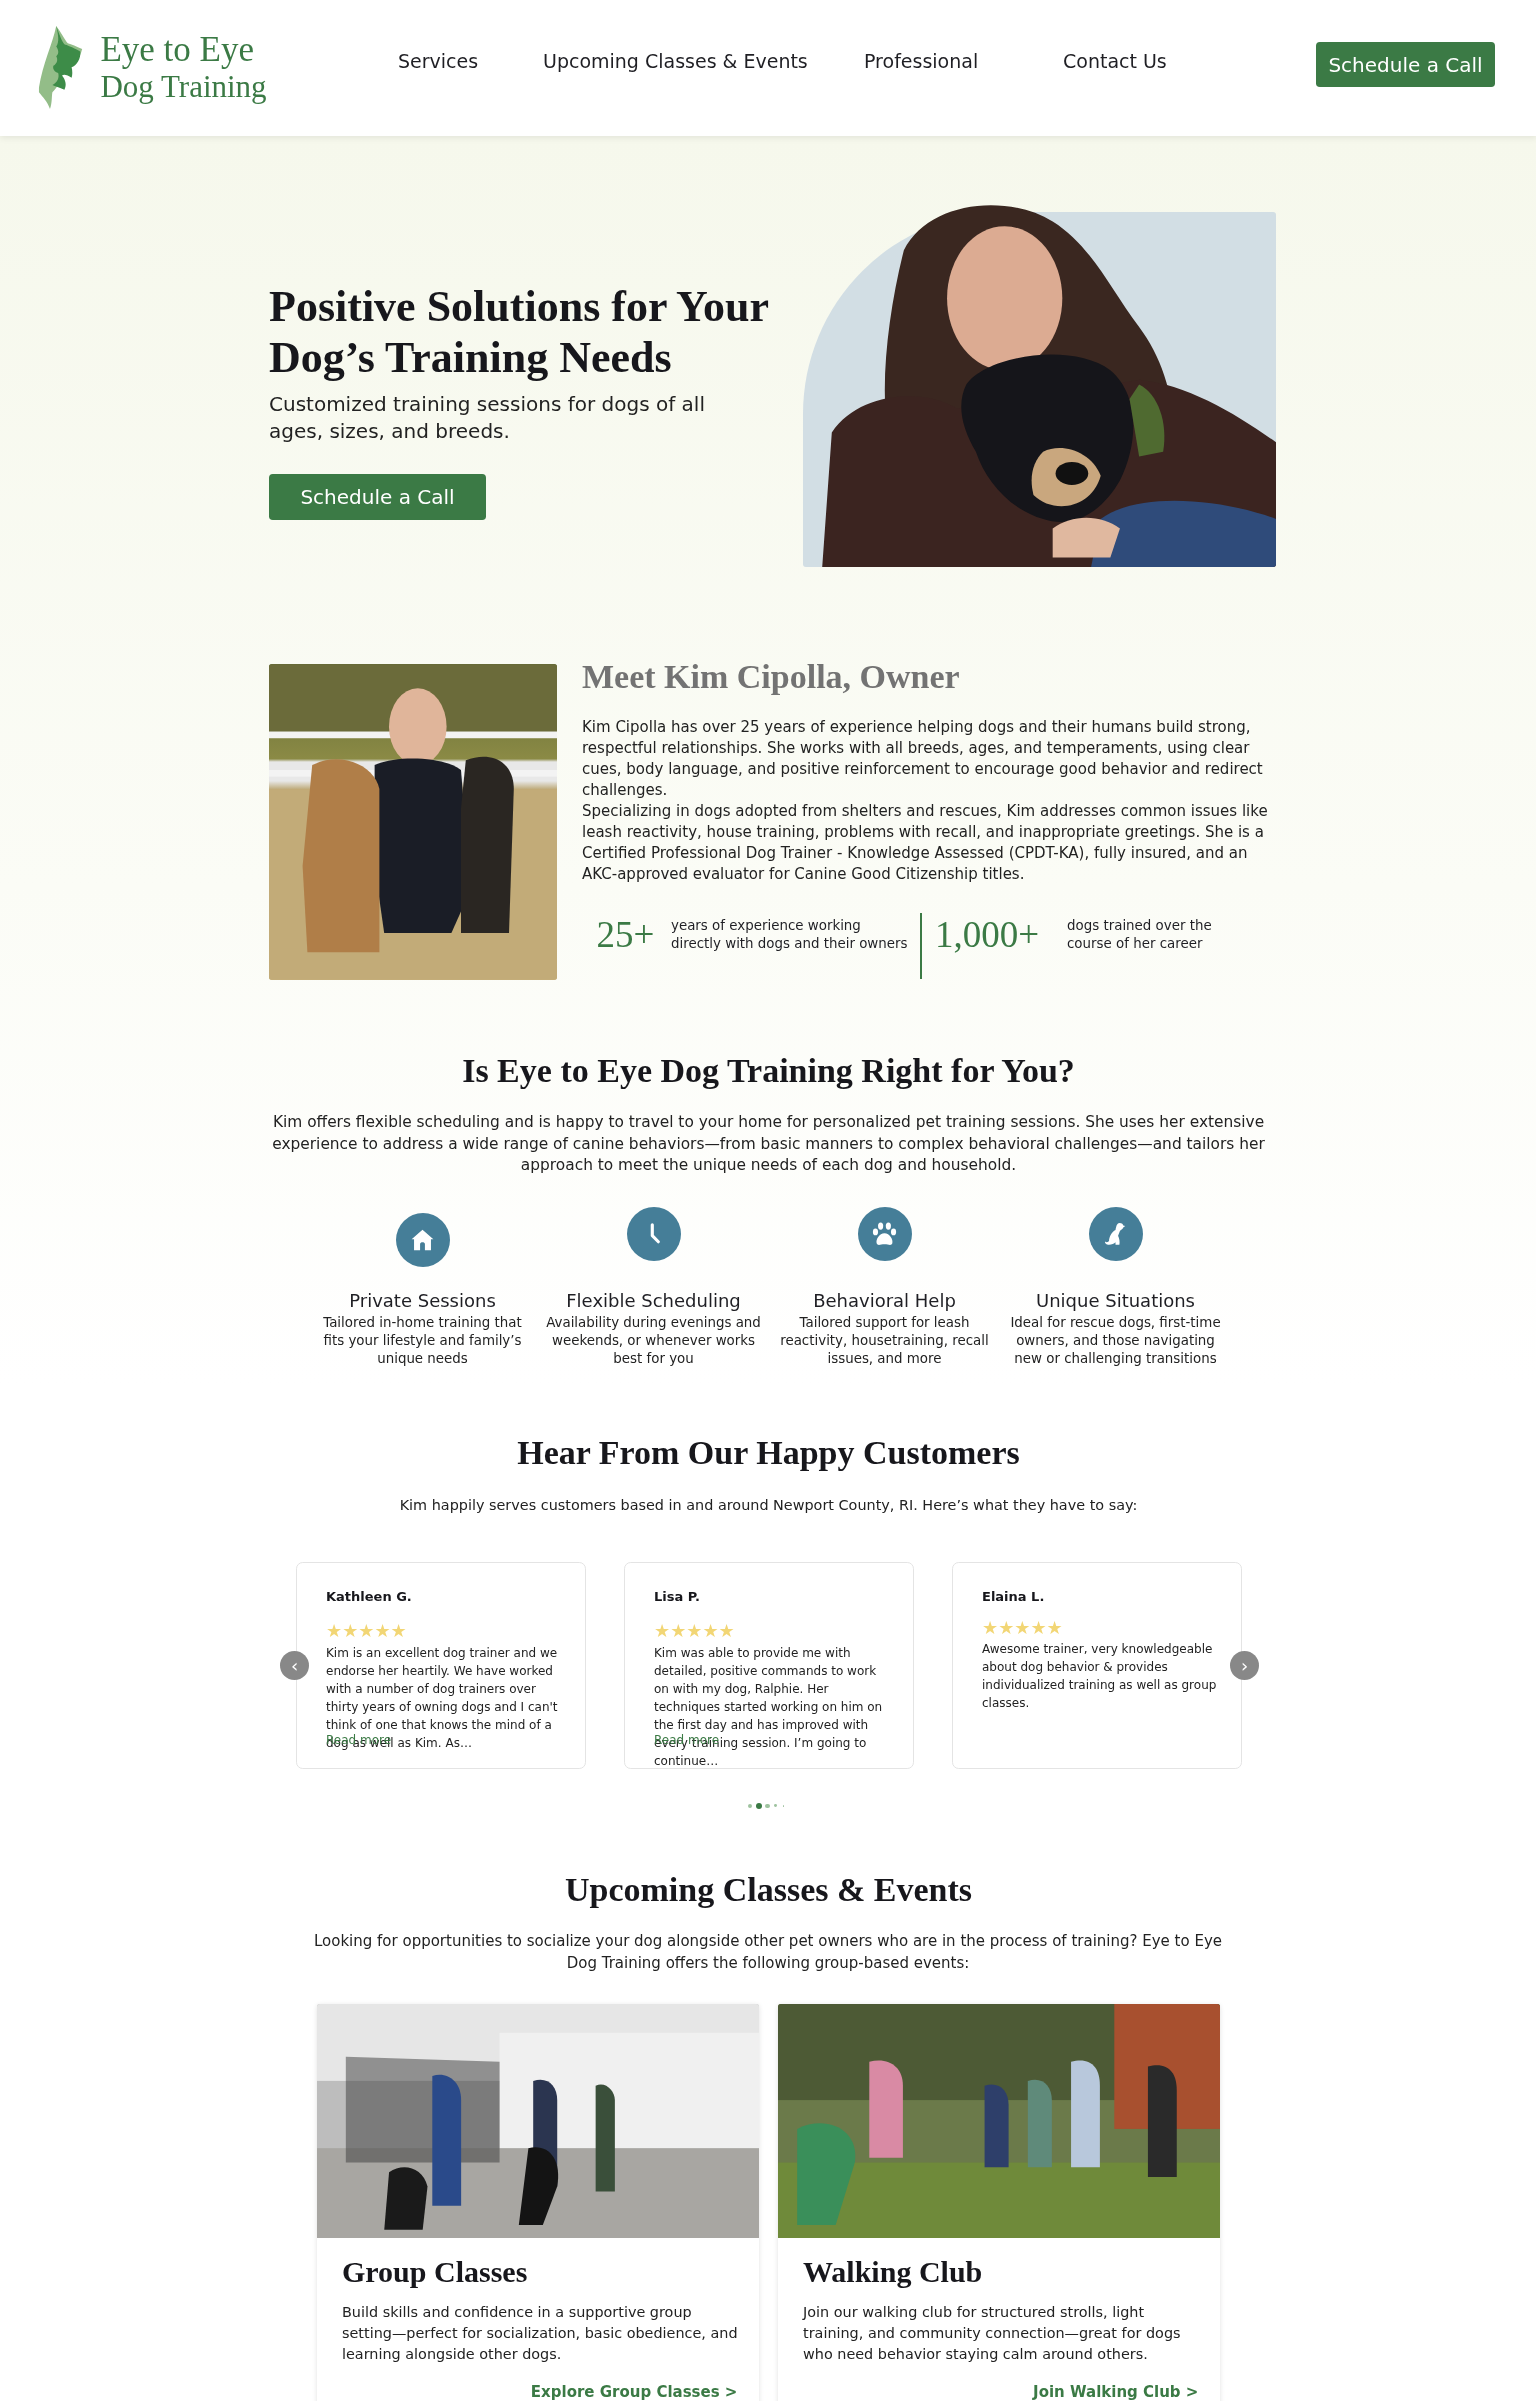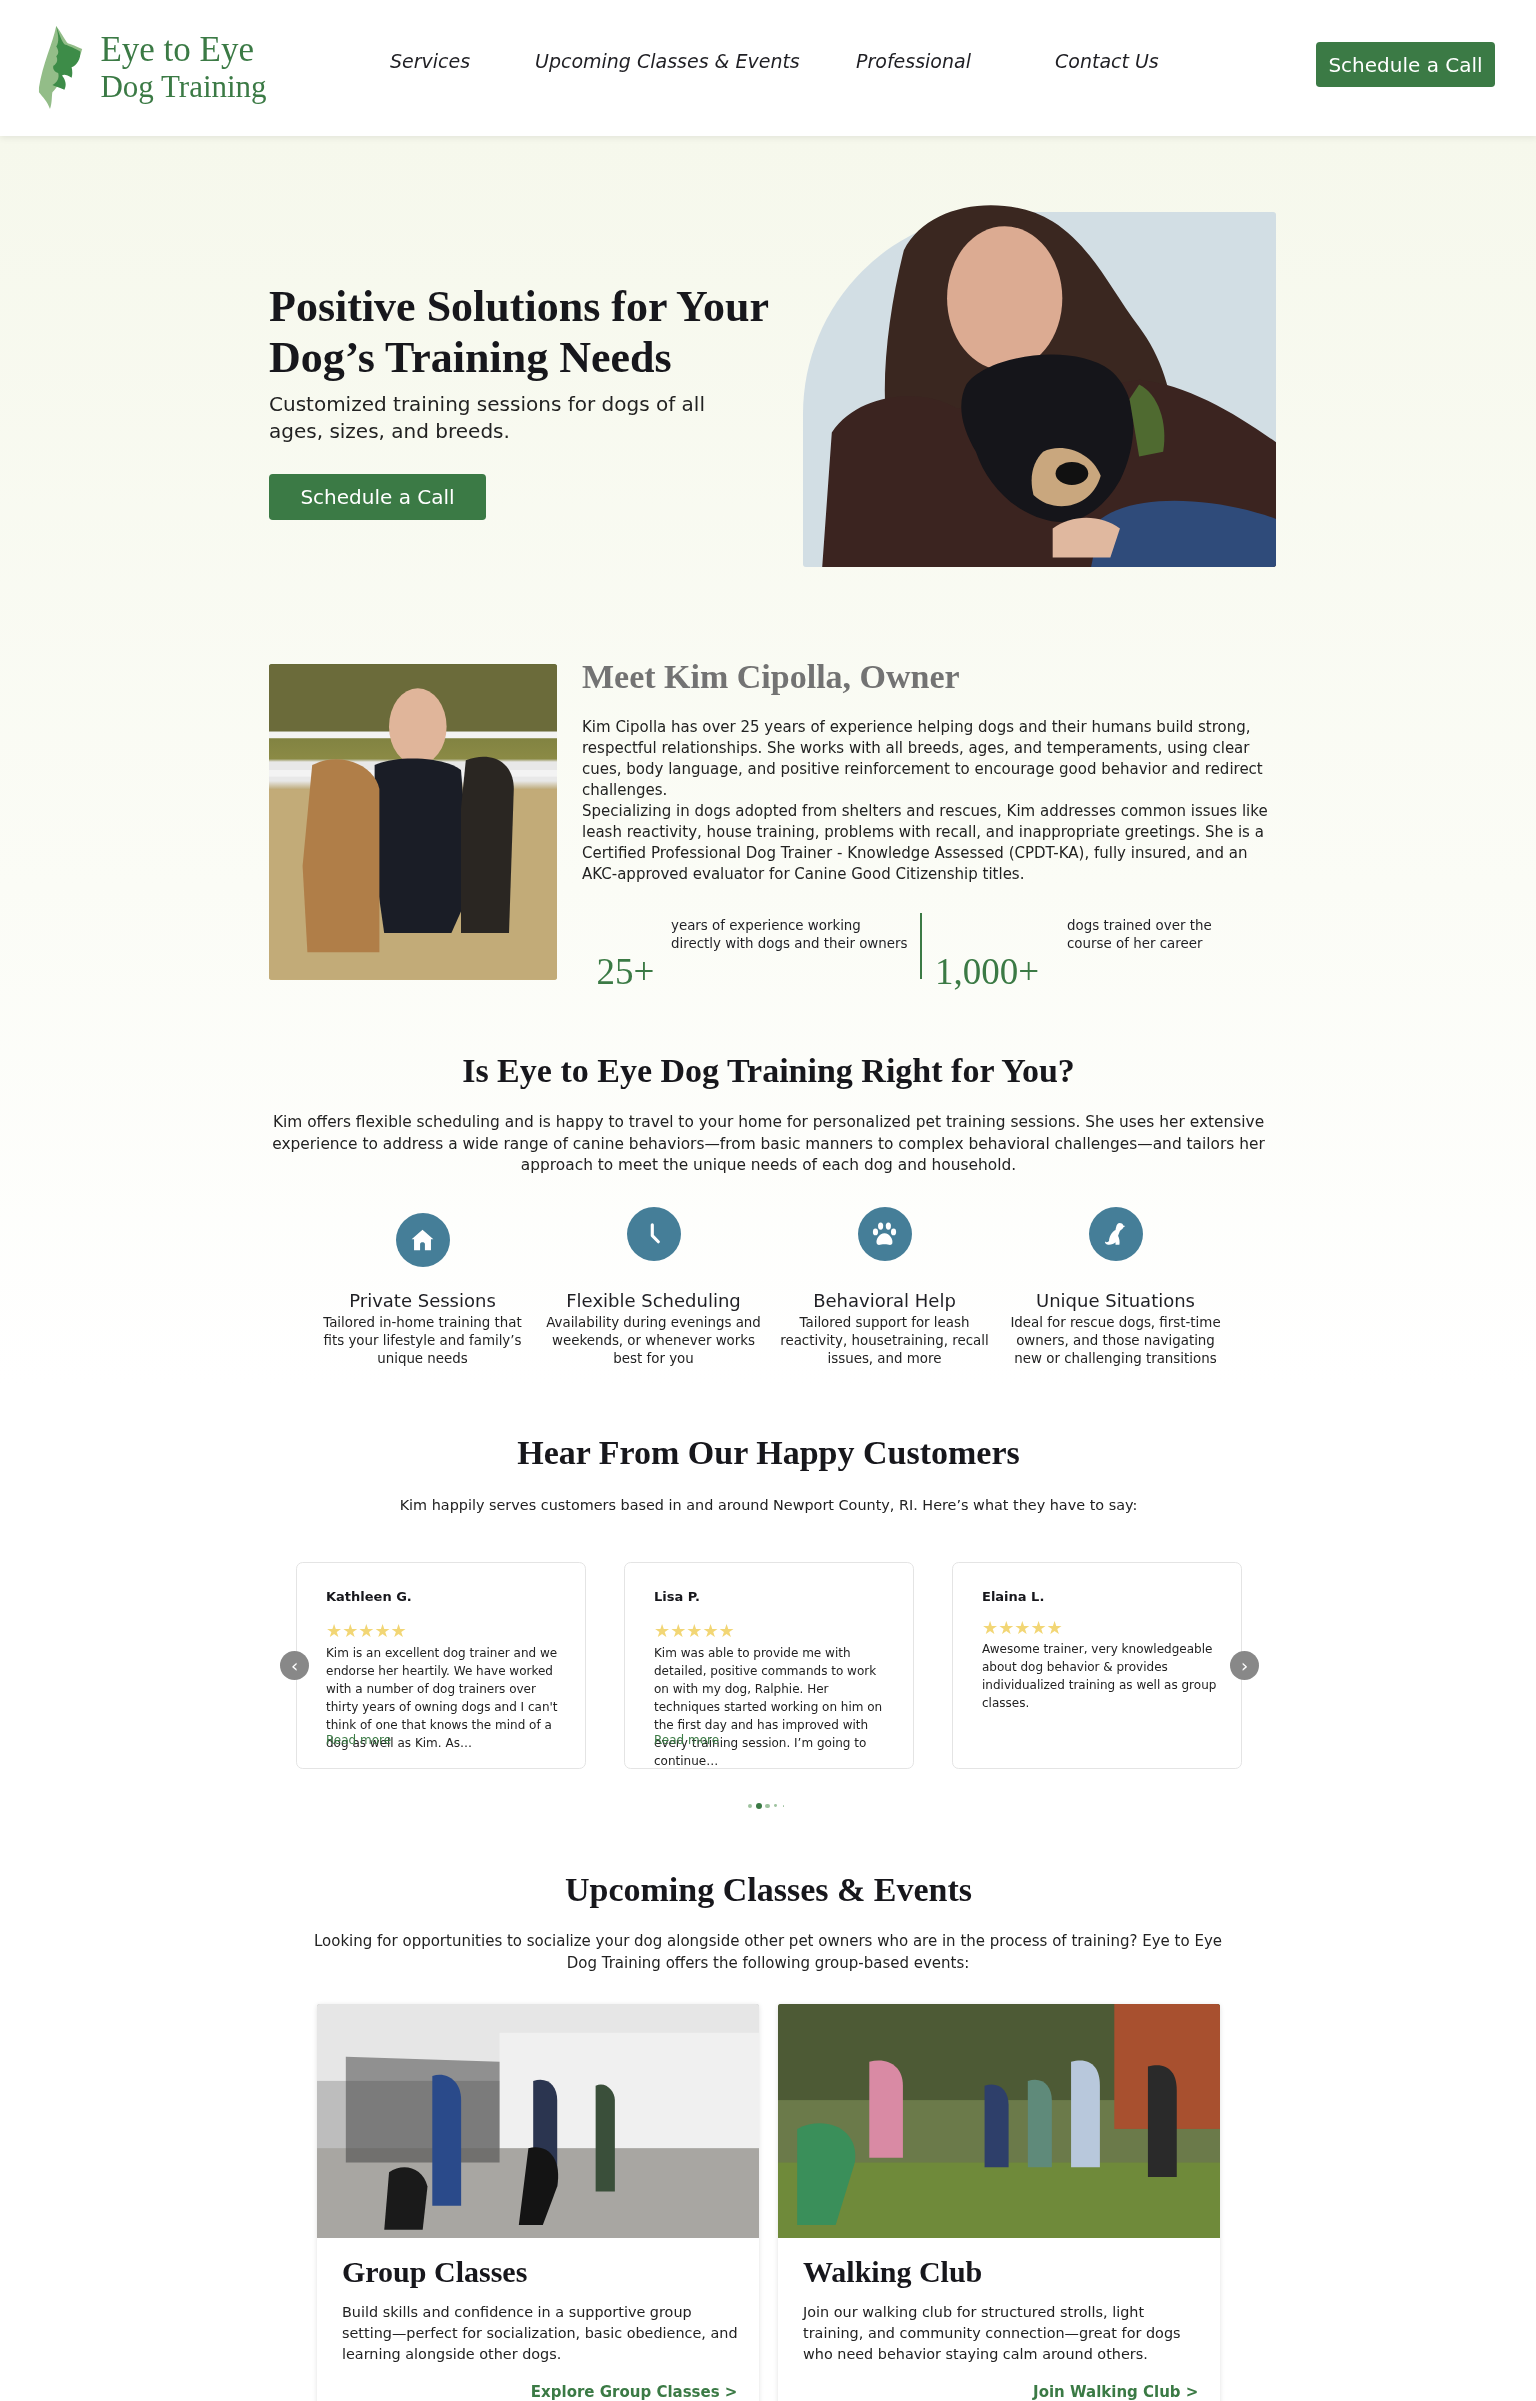--- a/index.html
+++ b/index.html
@@ -7,39 +7,39 @@
   body { font-family: "DejaVu Sans", sans-serif; color: #1f1f24; position: relative; height: 2901px; overflow: hidden; }
   .serif { font-family: "Liberation Serif", "DejaVu Serif", serif; }
 
   
   .header { position: absolute; left: 0; top: 0; width: 1537px; height: 136px; background: #ffffff; box-shadow: 0 2.9px 6.7px rgba(0,0,0,0.08); z-index: 5; }
   .logo { position: absolute; left: 38px; top: 24px; width: 231px; height: 86px; display: flex; align-items: center; }
   .logo svg { width: 48px; height: 84px; }
   .logo-text { margin-left: 14.4px; color: #3b7a45; font-family: "Liberation Serif", serif; line-height: 1.0; }
   .logo-text .l1 { font-size: 35px; display: block; }
   .logo-text .l2 { font-size: 31px; display: block; margin-top: 3.8px; }
-  .nav { position: absolute; top: 50px; left: 0; width: 1294px; height: 29px; font-style: italic; }
+  .nav { position: absolute; top: 50px; left: 8px; width: 1294px; height: 29px; }
   .nav a { position: absolute; font-size: 19px; color: #1f1f24; text-decoration: none; white-space: nowrap; top: 0; }
   .header-cta { position: absolute; left: 1316px; top: 42px; width: 179px; height: 45px; background: #3b7a45; color: #fff; border-radius: 3.8px; font-size: 20px; display: flex; align-items: center; justify-content: center; }
 
   
   .hero-bg { position: absolute; left: 0; top: 136px; width: 1537px; height: 1249px; background: linear-gradient(#f6f8ec 0%, #fbfcf6 60%, #ffffff 100%); }
   .hero-title { position: absolute; left: 269px; top: 281px; width: 528px; font-size: 44px; line-height: 51px; color: #17171c; }
   .hero-sub { position: absolute; left: 269px; top: 391px; width: 480px; font-size: 20px; line-height: 27px; color: #222; }
   .hero-cta { position: absolute; left: 269px; top: 474px; width: 217px; height: 46px; background: #3b7a45; color: #fff; border-radius: 3.8px; font-size: 20px; display: flex; align-items: center; justify-content: center; }
   .hero-photo { position: absolute; left: 803px; top: 183px; width: 473px; height: 384px; }
   .hero-photo .bgshape { position: absolute; left: 0; top: 29px; width: 473px; height: 355px; background: #d2dee4; border-radius: 202px 2.9px 2.9px 2.9px; }
   .hero-photo .person { position: absolute; left: 0; top: 0; width: 473px; height: 384px; overflow: hidden; border-radius: 0 0 2.9px 2.9px; }
 
   
   .kim-photo { position: absolute; left: 269px; top: 664px; width: 288px; height: 316px; border-radius: 2.9px; overflow: hidden; background: linear-gradient(#5e6a35 0%, #8b8a45 30%, #e8e8e8 31%, #e8e8e8 37%, #b9a36c 40%, #c8b27a 100%); }
   .meet-title { position: absolute; left: 582px; top: 658px; font-size: 34px; color: #737373; }
   .meet-p { position: absolute; left: 582px; width: 696px; font-size: 15px; line-height: 21px; color: #222; }
   .stats { position: absolute; left: 582px; top: 903px; width: 672px; height: 67px; }
-  .stat-num { position: absolute; font-family: "Liberation Serif", serif; font-size: 37px; color: #3b7a45; margin-top: 37px; }
+  .stat-num { position: absolute; font-family: "Liberation Serif", serif; font-size: 37px; color: #3b7a45; }
   .stat-text { position: absolute; font-size: 13.4px; line-height: 18px; color: #1f1f24; }
   .stat-div { position: absolute; left: 338px; top: 9.6px; width: 2.4px; height: 66px; background: #3b7a45; }
 
   
   .section-title { position: absolute; left: 0; width: 1537px; text-align: center; font-size: 34px; color: #17171c; }
   .section-sub { position: absolute; left: 269px; width: 999px; text-align: center; font-size: 15.4px; line-height: 21.6px; color: #222; }
   .feature { position: absolute; width: 221px; text-align: center; }
   .feature .ic { width: 54px; height: 54px; border-radius: 50%; background: #457e98; margin: 0 auto; display: flex; align-items: center; justify-content: center; }
   .feature .ft { margin-top: 23px; font-size: 18px; color: #1f1f24; font-weight: 500; }
   .feature .fd { margin-top: 2.9px; font-size: 13.4px; line-height: 18px; color: #222; }

